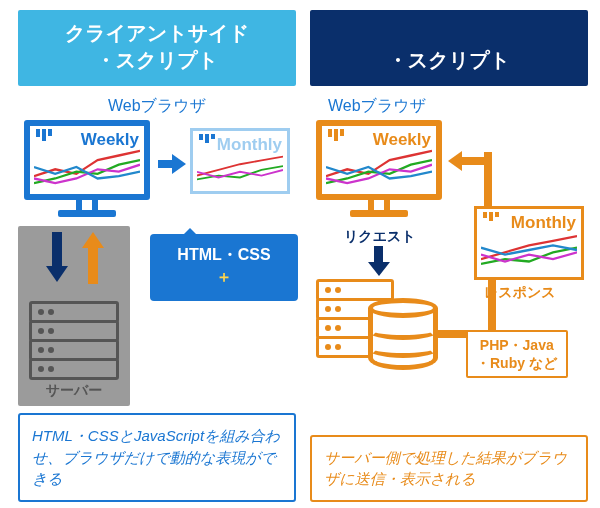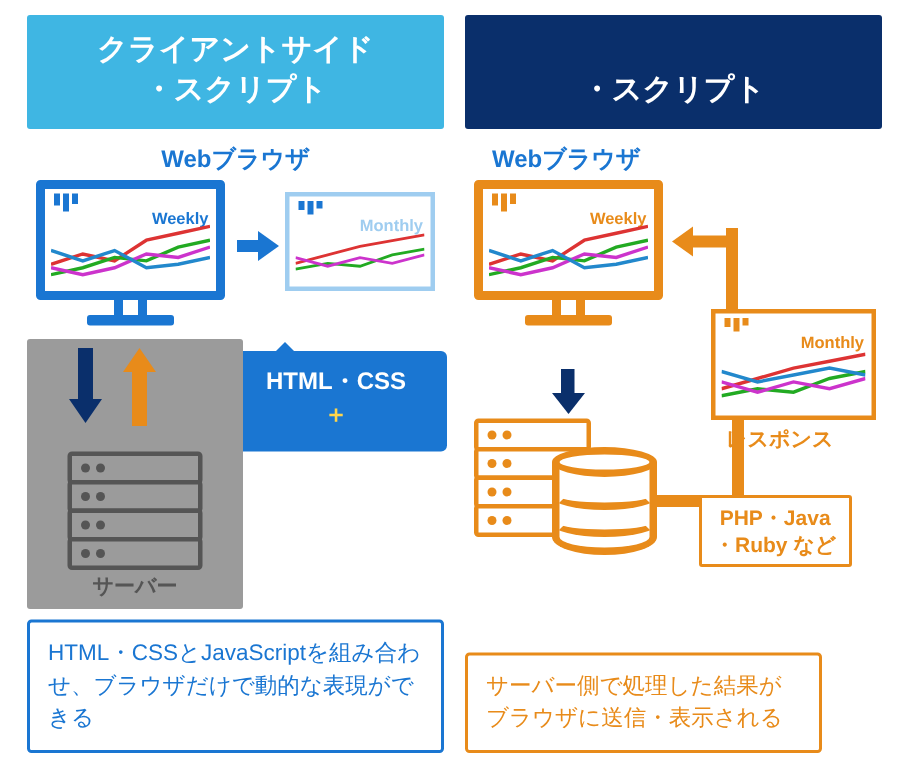--- a/index.html
+++ b/index.html
@@ -15,40 +15,40 @@
 
   .title-banner {
     color: #fff; font-weight: bold; font-size: 20px;
     text-align: center; padding: 10px 24px 12px; line-height: 1.35;
     border-radius: 2px;
   }
   .title-banner.cyan { background: #3fb6e3; }
   .title-banner.navy { background: #0a2f6b; }
 
   .section-label {
-    text-align: center; font-weight: bold; font-size: 16px;
+    text-align: center; font-weight: normal; font-size: 16px;
     margin: 10px 0 4px;
   }
   .section-label.blue   { color: #1a76d2; }
 
   
   .monitor { position: relative; display: inline-block; }
   .monitor .screen { border: 6px solid; border-radius: 3px; background: #fff; display: block; }
   .monitor .stand { width: 22px; height: 10px; margin: 0 auto; border-left: 6px solid; border-right: 6px solid; }
   .monitor .base  { width: 58px; height: 7px; margin: 0 auto; border-radius: 2px; }
   .monitor.blue .screen  { border-color: #1a76d2; }
   .monitor.blue .stand   { border-color: #1a76d2; }
   .monitor.blue .base    { background: #1a76d2; }
   .monitor.orange .screen{ border-color: #e88b1a; }
   .monitor.orange .stand { border-color: #e88b1a; }
   .monitor.orange .base  { background: #e88b1a; }
 
   
   .chart { position: relative; width: 100%; height: 100%; padding: 2px 4px 4px; }
-  .chart .tag { position: absolute; top: 14px; right: 5px; font-size: 11px; font-weight: bold; }
+  .chart .tag { position: absolute; top: 4px; right: 5px; font-size: 17px; font-weight: bold; }
   .chart .bars { position: absolute; left: 6px; top: 3px; display: flex; gap: 2px; }
   .chart .bars span { width: 4px; background: currentColor; }
   .chart svg { position: absolute; left: 4px; right: 4px; bottom: 4px; top: 18px; width: calc(100% - 8px); height: calc(100% - 22px); }
   .chart.blue   { color: #1a76d2; }
   .chart.orange { color: #e88b1a; }
 
   
   .arrow { position: absolute; }
   .arrow .shaft { position: absolute; background: currentColor; }
   .arrow .head  { position: absolute; width: 0; height: 0; }
@@ -104,23 +104,24 @@
     position: absolute; border: 2px solid #e88b1a; color: #e88b1a;
     background: #fff; font-weight: bold; font-size: 14px;
     padding: 4px 8px; border-radius: 2px; line-height: 1.3; text-align: center;
   }
 
   
   .desc {
     position: absolute; bottom: 6px; border-radius: 3px;
     padding: 10px 12px; font-size: 15px; line-height: 1.45;
     background: #fff;
+    font-style: italic;
   }
   .desc.blue   { border: 2px solid #1a76d2; color: #1a76d2; left: 18px; width: 278px; }
-  .desc.orange { border: 2px solid #e88b1a; color: #e88b1a; left: 310px; width: 238px; }
+  .desc.orange { border: 2px solid #e88b1a; color: #e88b1a; left: 310px; width: 278px; }
 
   .flow-label { position: absolute; font-weight: bold; font-size: 14px; }
 </style>
 </head>
 <body>
 
 <div class="col left">
 
   <div class="title-banner cyan">
     <span>クライアントサイド</span><br>
@@ -169,21 +170,21 @@
   <div class="arrow blue" style="left:140px; top:146px; width:30px; height:16px;">
     <div class="shaft" style="left:0; top:4px; width:16px; height:8px;"></div>
     <div class="head" style="left:14px; top:-2px; border-top:10px solid transparent; border-bottom:10px solid transparent; border-left:14px solid #1a76d2;"></div>
   </div>
 
   <div class="callout" style="left:132px; top:224px; width:148px;">
     <span>HTML・CSS</span><br>
     <span class="plus">＋</span><br>
   </div>
 
-  <div class="server-area" style="left:0; top:216px; width:144px; height:180px;">
+  <div class="server-area" style="left:0; top:216px; width:112px; height:180px;">
     <div class="server-stack">
       <div class="server-unit"></div>
         <div class="server-unit"></div>
         <div class="server-unit"></div>
         <div class="server-unit"></div>
     </div>
     <div class="label">サーバー</div>
   </div>
 
   <div class="arrow navy" style="left:30px; top:222px; width:18px; height:52px;">
@@ -247,20 +248,21 @@
       <svg viewBox="0 0 100 40" preserveAspectRatio="none">
         <polyline points="0,28 25,22 50,16 75,12 100,8" fill="none" stroke="#d33" stroke-width="2"></polyline>
         <polyline points="0,32 25,28 50,30 75,22 100,18" fill="none" stroke="#2a2" stroke-width="2"></polyline>
         <polyline points="0,24 25,30 50,24 75,28 100,22" fill="none" stroke="#c3c" stroke-width="2"></polyline>
         <polyline points="0,18 25,24 50,20 75,16 100,20" fill="none" stroke="#28c" stroke-width="2"></polyline>
       </svg>
     </div>
   </div>
   <div class="flow-label" style="color:#e88b1a; left:174px; top:274px;">レスポンス</div>
 
+  <div class="flow-label" style="color:#0a2f6b; left:34px; top:218px;">リクエスト</div>
   <div class="arrow navy" style="left:60px; top:236px; width:18px; height:32px;">
     <div class="shaft" style="left:4px; top:0; width:9px; height:18px;"></div>
     <div class="head" style="left:-2px; top:16px; border-left:11px solid transparent; border-right:11px solid transparent; border-top:14px solid #0a2f6b;"></div>
   </div>
 
   <div class="srv-orange" style="position:absolute; left:6px; top:272px; width:78px;">
     <div class="server-unit"></div>
       <div class="server-unit"></div>
       <div class="server-unit"></div>
       <div class="server-unit"></div>

